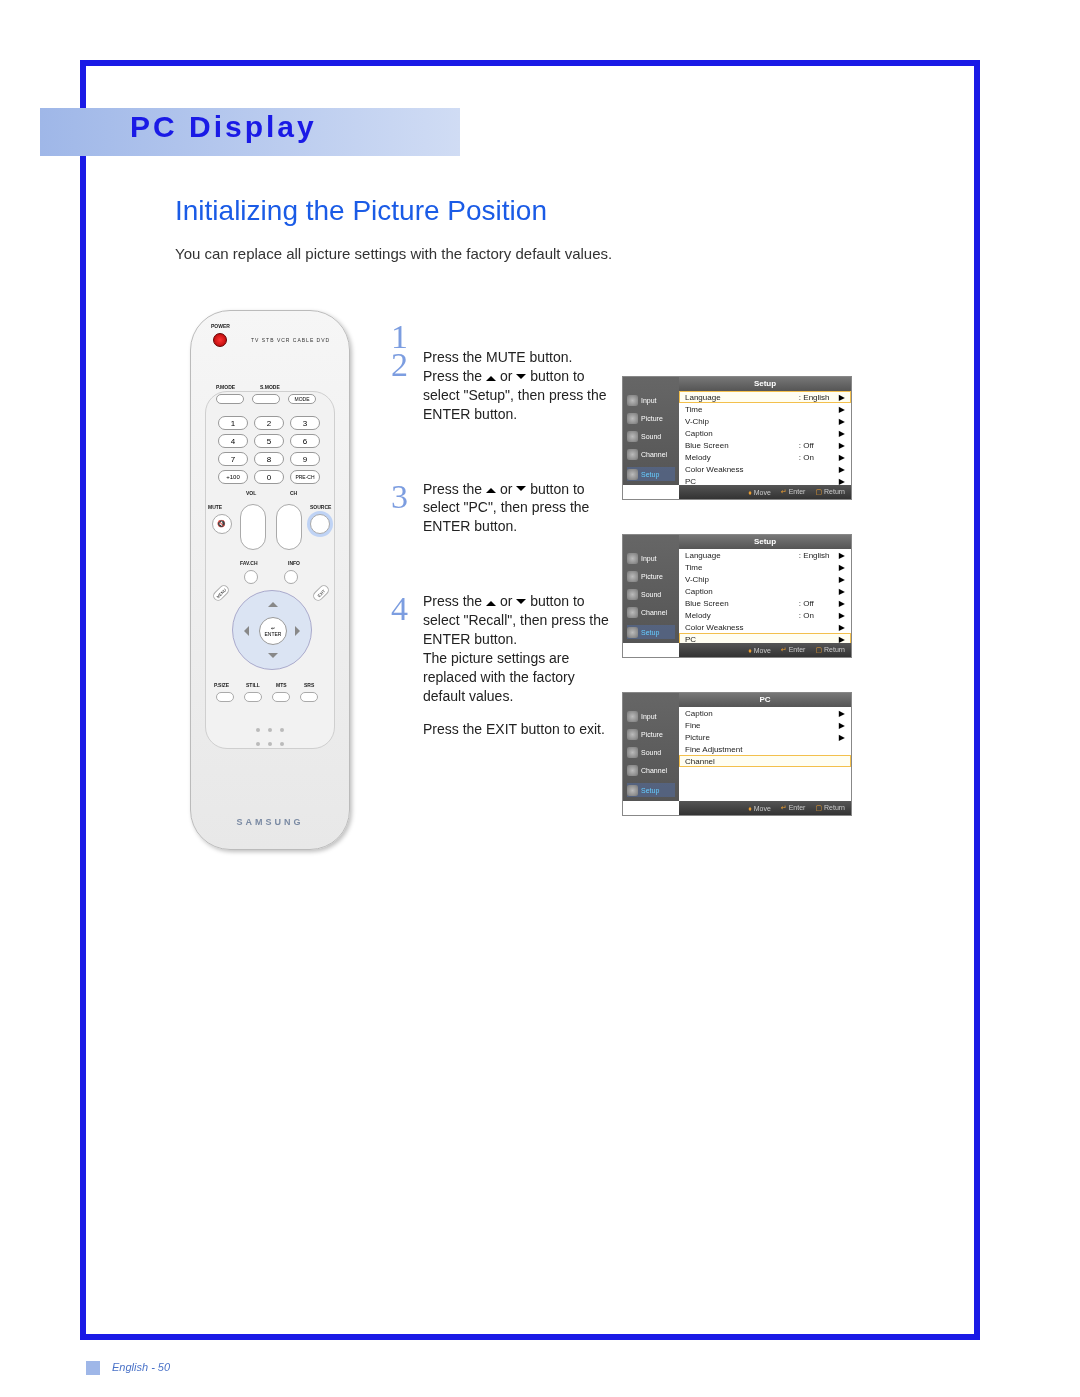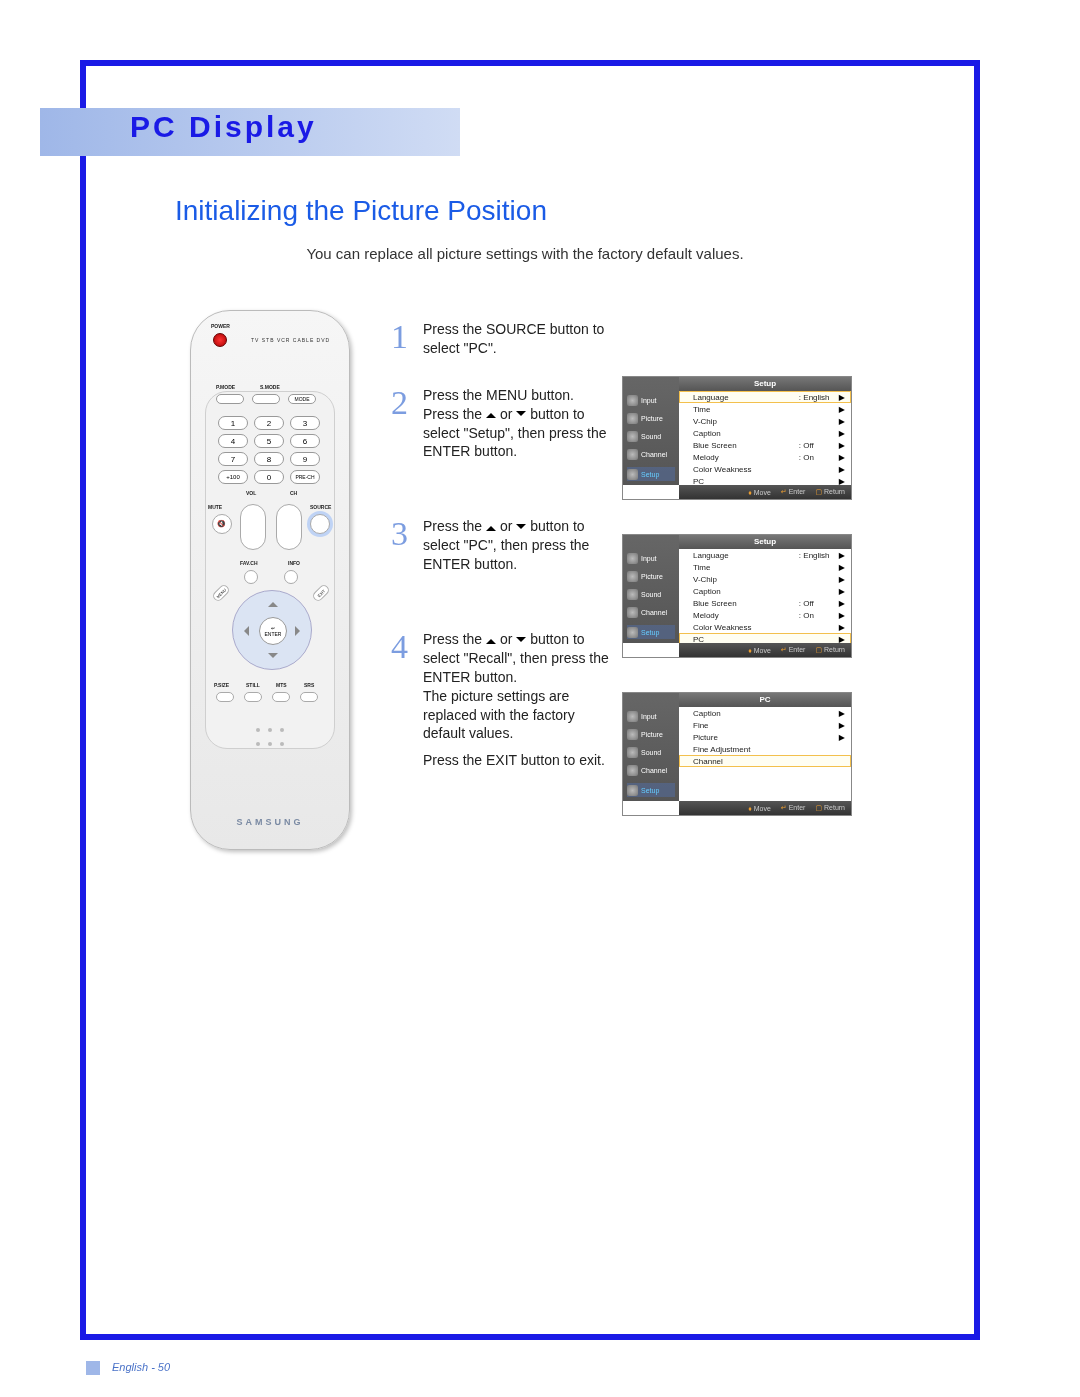--- a/index.html
+++ b/index.html
@@ -40,21 +40,20 @@
     font-family: "Arial Narrow", Arial, sans-serif;
     font-weight: 500;
     font-stretch: condensed;
   }
   .intro {
     position: absolute;
     top: 245px; left: 175px;
     width: 700px;
     font-size: 15px;
     color: #333;
-    text-align: center;
   }
   .remote {
     position: absolute;
     top: 310px; left: 190px;
     width: 160px; height: 540px;
     border-radius: 40px;
     background: linear-gradient(#f6f6f6, #e8e8e8);
     border: 1px solid #bbb;
     box-shadow: 2px 2px 4px rgba(0,0,0,.25);
   }
@@ -121,21 +120,21 @@
   .osd .title { position:absolute; left:56px; right:0; top:0; height:14px; background:linear-gradient(#777,#555); color:#fff; font-weight:bold; text-align:center; line-height:14px; }
   .osd .footer { position:absolute; left:56px; right:0; bottom:0; height:14px; background:linear-gradient(#555,#333); color:#ccc; font-size:7px; display:flex; align-items:center; justify-content:flex-end; padding-right:6px; gap:10px; }
   .osd .sitem { position:absolute; left:4px; width:48px; height:14px; color:#fff; display:flex; align-items:center; gap:3px; font-size:7px; }
   .osd .sitem .ic {
     width:11px; height:11px; border-radius:2px;
     background:radial-gradient(#bbb,#777); display:inline-block;
   }
   .osd .sitem.active { color:#6cf; background:rgba(80,120,200,.35); }
   .osd .main { position:absolute; left:56px; right:0; top:14px; bottom:14px; background:#fff; overflow:hidden; }
   .osd .row { display:flex; align-items:center; height:12px; padding:0 6px; justify-content:space-between; }
-  .osd .row .lbl { flex:1;margin-left:8px; }
+  .osd .row .lbl { flex:1; }
   .osd .row .val { width:40px; }
   .osd .row .arr { color:#000; }
   .osd .row.hl { outline:1px solid #f3c04d; outline-offset:-1px; background:#fffef2; }
   .orange { color:#f0a030; }
 
   .pn-bar { position:absolute; left:86px; bottom:22px; width:14px; height:14px; background:#9fb7e8; }
   .pn { position:absolute; left:112px; bottom:24px; font-size:11px; font-style:italic; color:#4a72c8; }
 </style>
 </head>
 <body>
@@ -214,36 +213,35 @@
     </div>
     <div style="position:absolute; top:326px; width:100%; text-align:center;"><span class="dot"></span><span class="dot"></span><span class="dot"></span></div>
     <div style="position:absolute; top:340px; width:100%; text-align:center;"><span class="dot"></span><span class="dot"></span><span class="dot"></span></div>
   </div>
   <div class="brand">SAMSUNG</div>
 </div>
 
 <div class="steps">
   <div class="step">
     <span class="num">1</span>
-    <span>Press the SOURCE button to select "PC".</span>
   </div>
   <div class="step" style="margin-top:28px">
     <span class="num">2</span>
-    <span>Press the MENU button.</span><br>
+    <span>Press the MUTE button.</span><br>
     <span>Press the </span><span class="t up"></span><span> or </span><span class="t dn"></span><span> button to select "Setup", then press the ENTER button.</span>
   </div>
   <div class="step" style="margin-top:56px">
     <span class="num">3</span>
     <span>Press the </span><span class="t up"></span><span> or </span><span class="t dn"></span><span> button to select "PC", then press the ENTER button.</span>
   </div>
   <div class="step" style="margin-top:56px">
     <span class="num">4</span>
     <span>Press the </span><span class="t up"></span><span> or </span><span class="t dn"></span><span> button to select "Recall", then press the ENTER button.</span><br>
     <span>The picture settings are replaced with the factory default values.</span>
-    <div class="exit-line" style="margin-top:8px">Press the EXIT button to exit.</div>
+    <div class="exit-line" style="margin-top:14px">Press the EXIT button to exit.</div>
   </div>
 </div>
 
 <div class="osd" style="top:376px">
   <div class="tvhdr">TV</div>
   <div class="title">Setup</div>
   <div class="side">
     <div class="sitem" style="top:16px">
         <span class="ic"></span>
         <span>Input</span>

